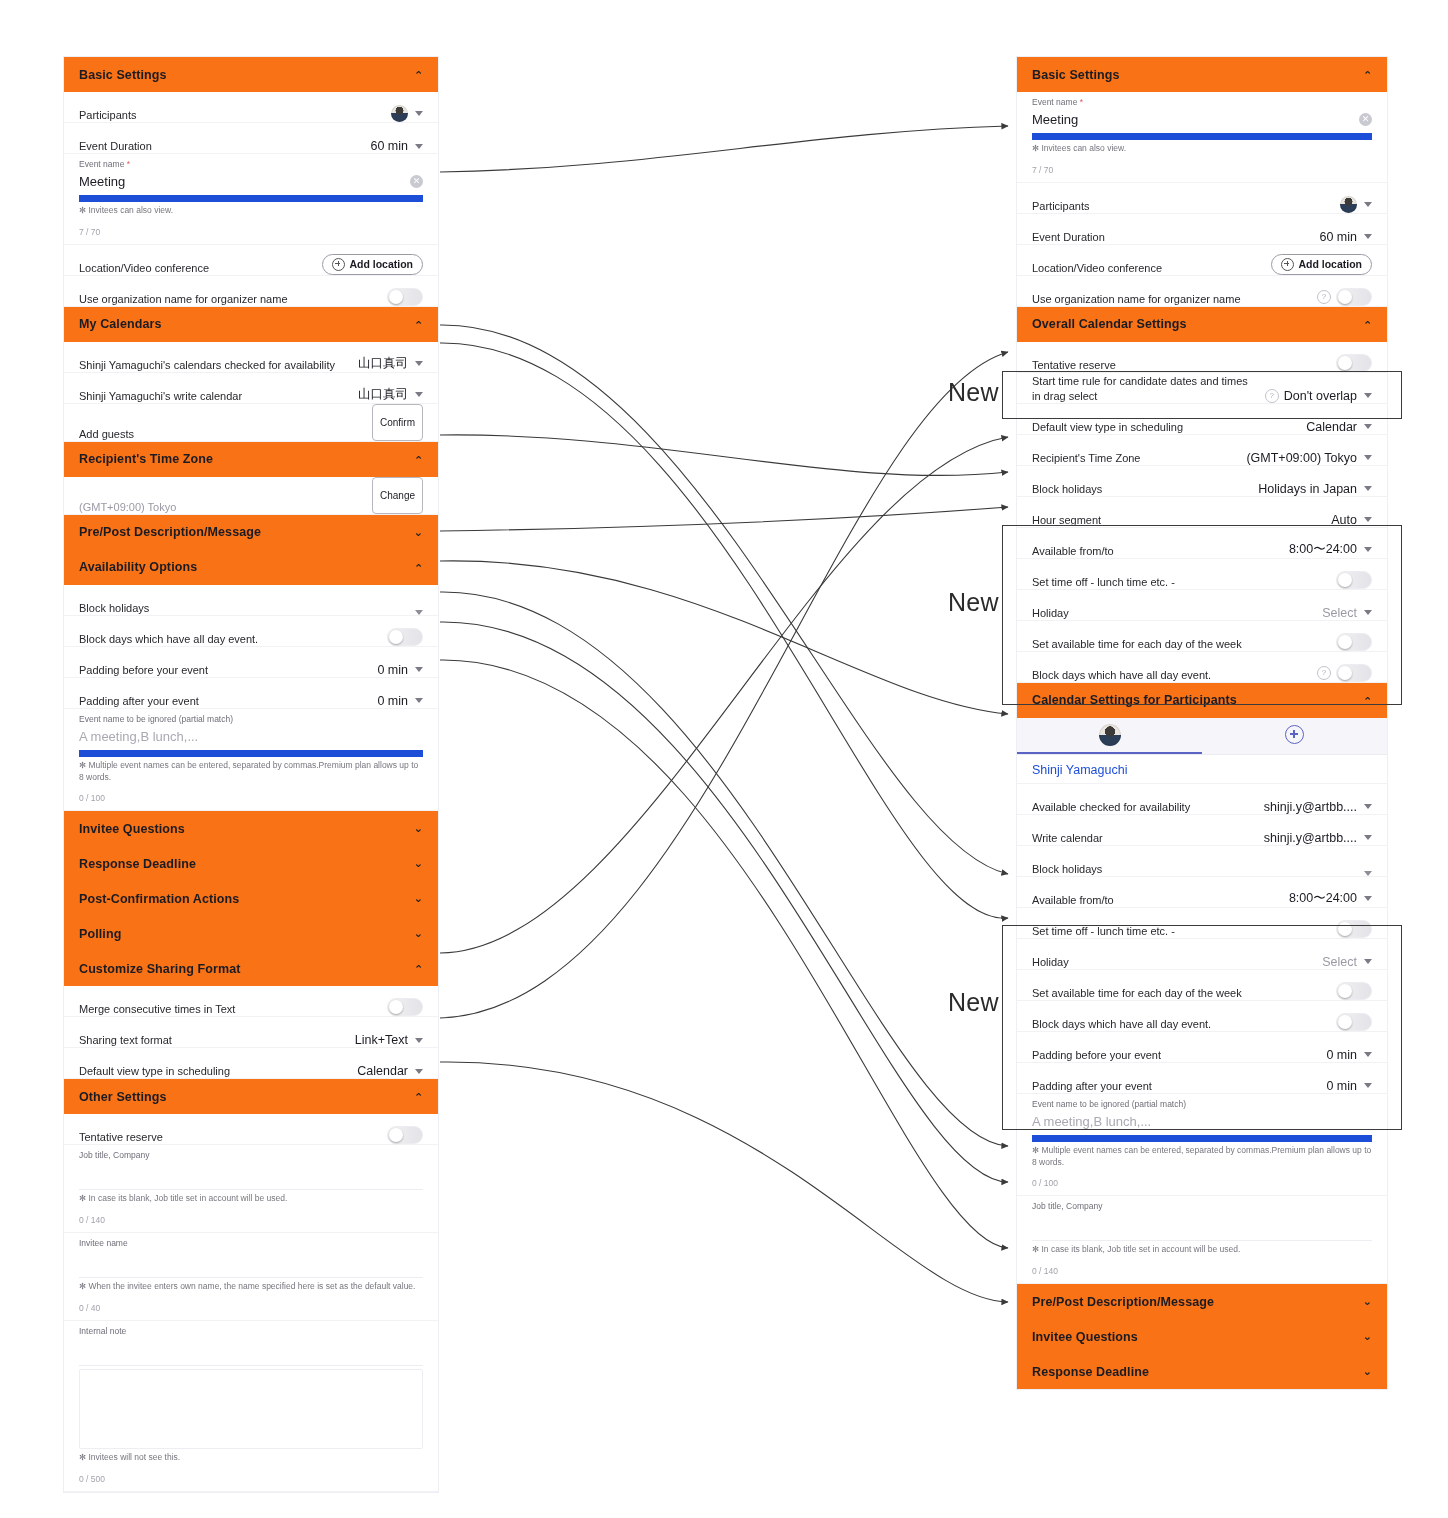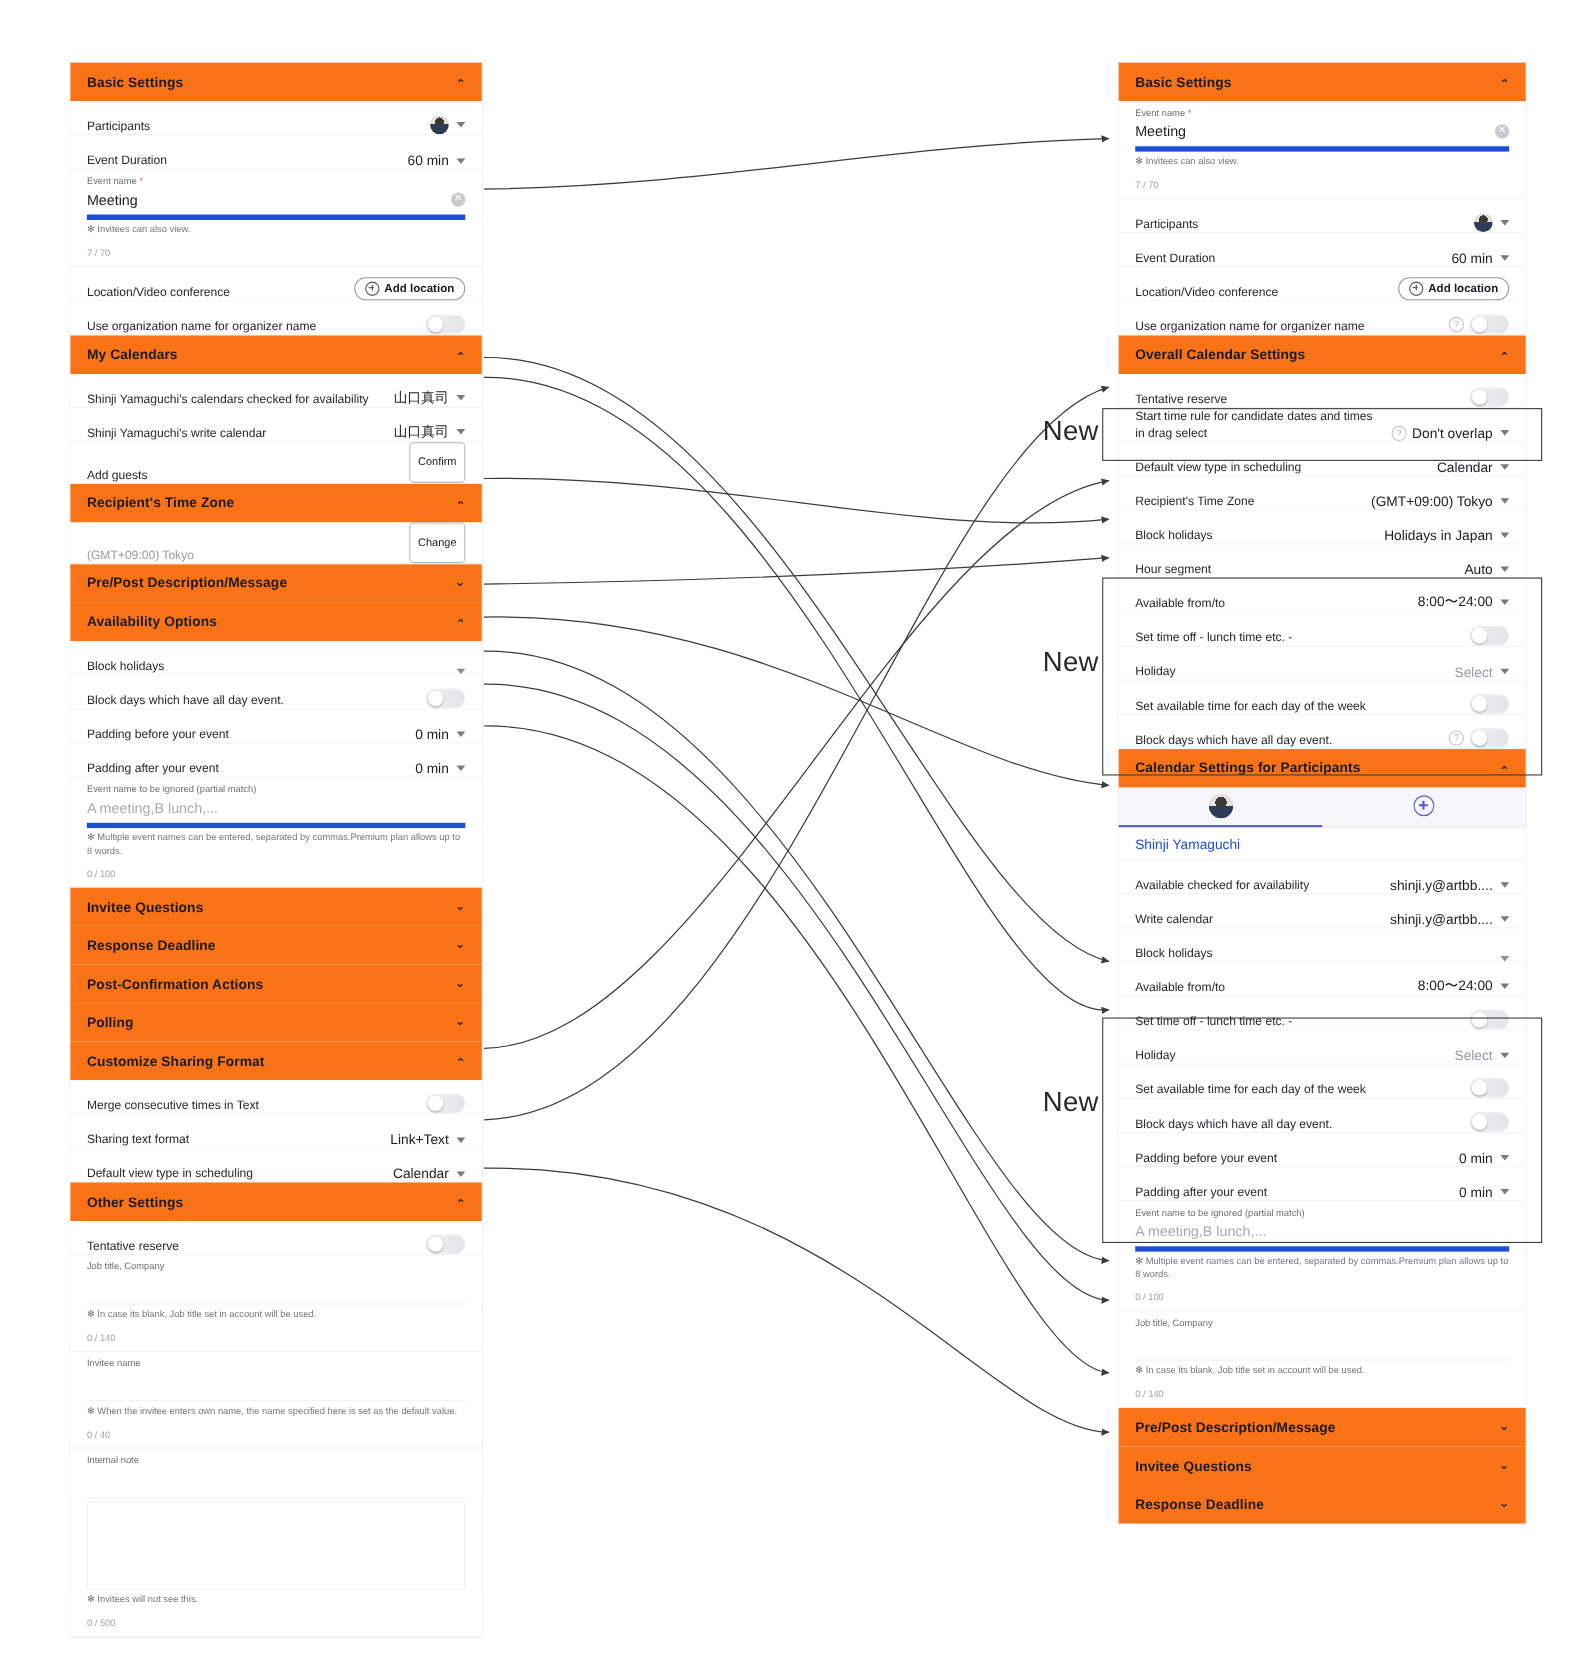--- a/index.html
+++ b/index.html
@@ -87,21 +87,21 @@
     box-shadow:inset 0 0 0 1px rgba(0,0,0,.08);
   }
   .avatar.big{width:22px;height:22px;}
 
   
   .field{padding:5px 15px 0;background:#fff;}
   .field .flabel{font-size:8.5px;color:#6e6e78;line-height:1.3;}
   .field .flabel .req{color:#e05b5b;}
   .field .fval{
     display:flex;align-items:center;justify-content:space-between;
-    font-size:13px;color:#1b1b23;padding:2px 0 4px;border-bottom:5px solid #1d4ed8;
+    font-size:13px;color:#1b1b23;padding:2px 0 4px;border-bottom:7px solid #1d4ed8;
     min-height:19px;
   }
   .field .fval.ph{color:#a9a9b2;}
   .field .fval.blank{border-bottom:1px solid #eeeef2;min-height:22px;}
   .clearx{
     width:13px;height:13px;border-radius:50%;background:#c9c9d1;color:#fff;
     font-size:9px;line-height:13px;text-align:center;flex:none;font-family:"DejaVu Sans",sans-serif;
   }
   .hint{
     display:flex;justify-content:space-between;gap:10px;

